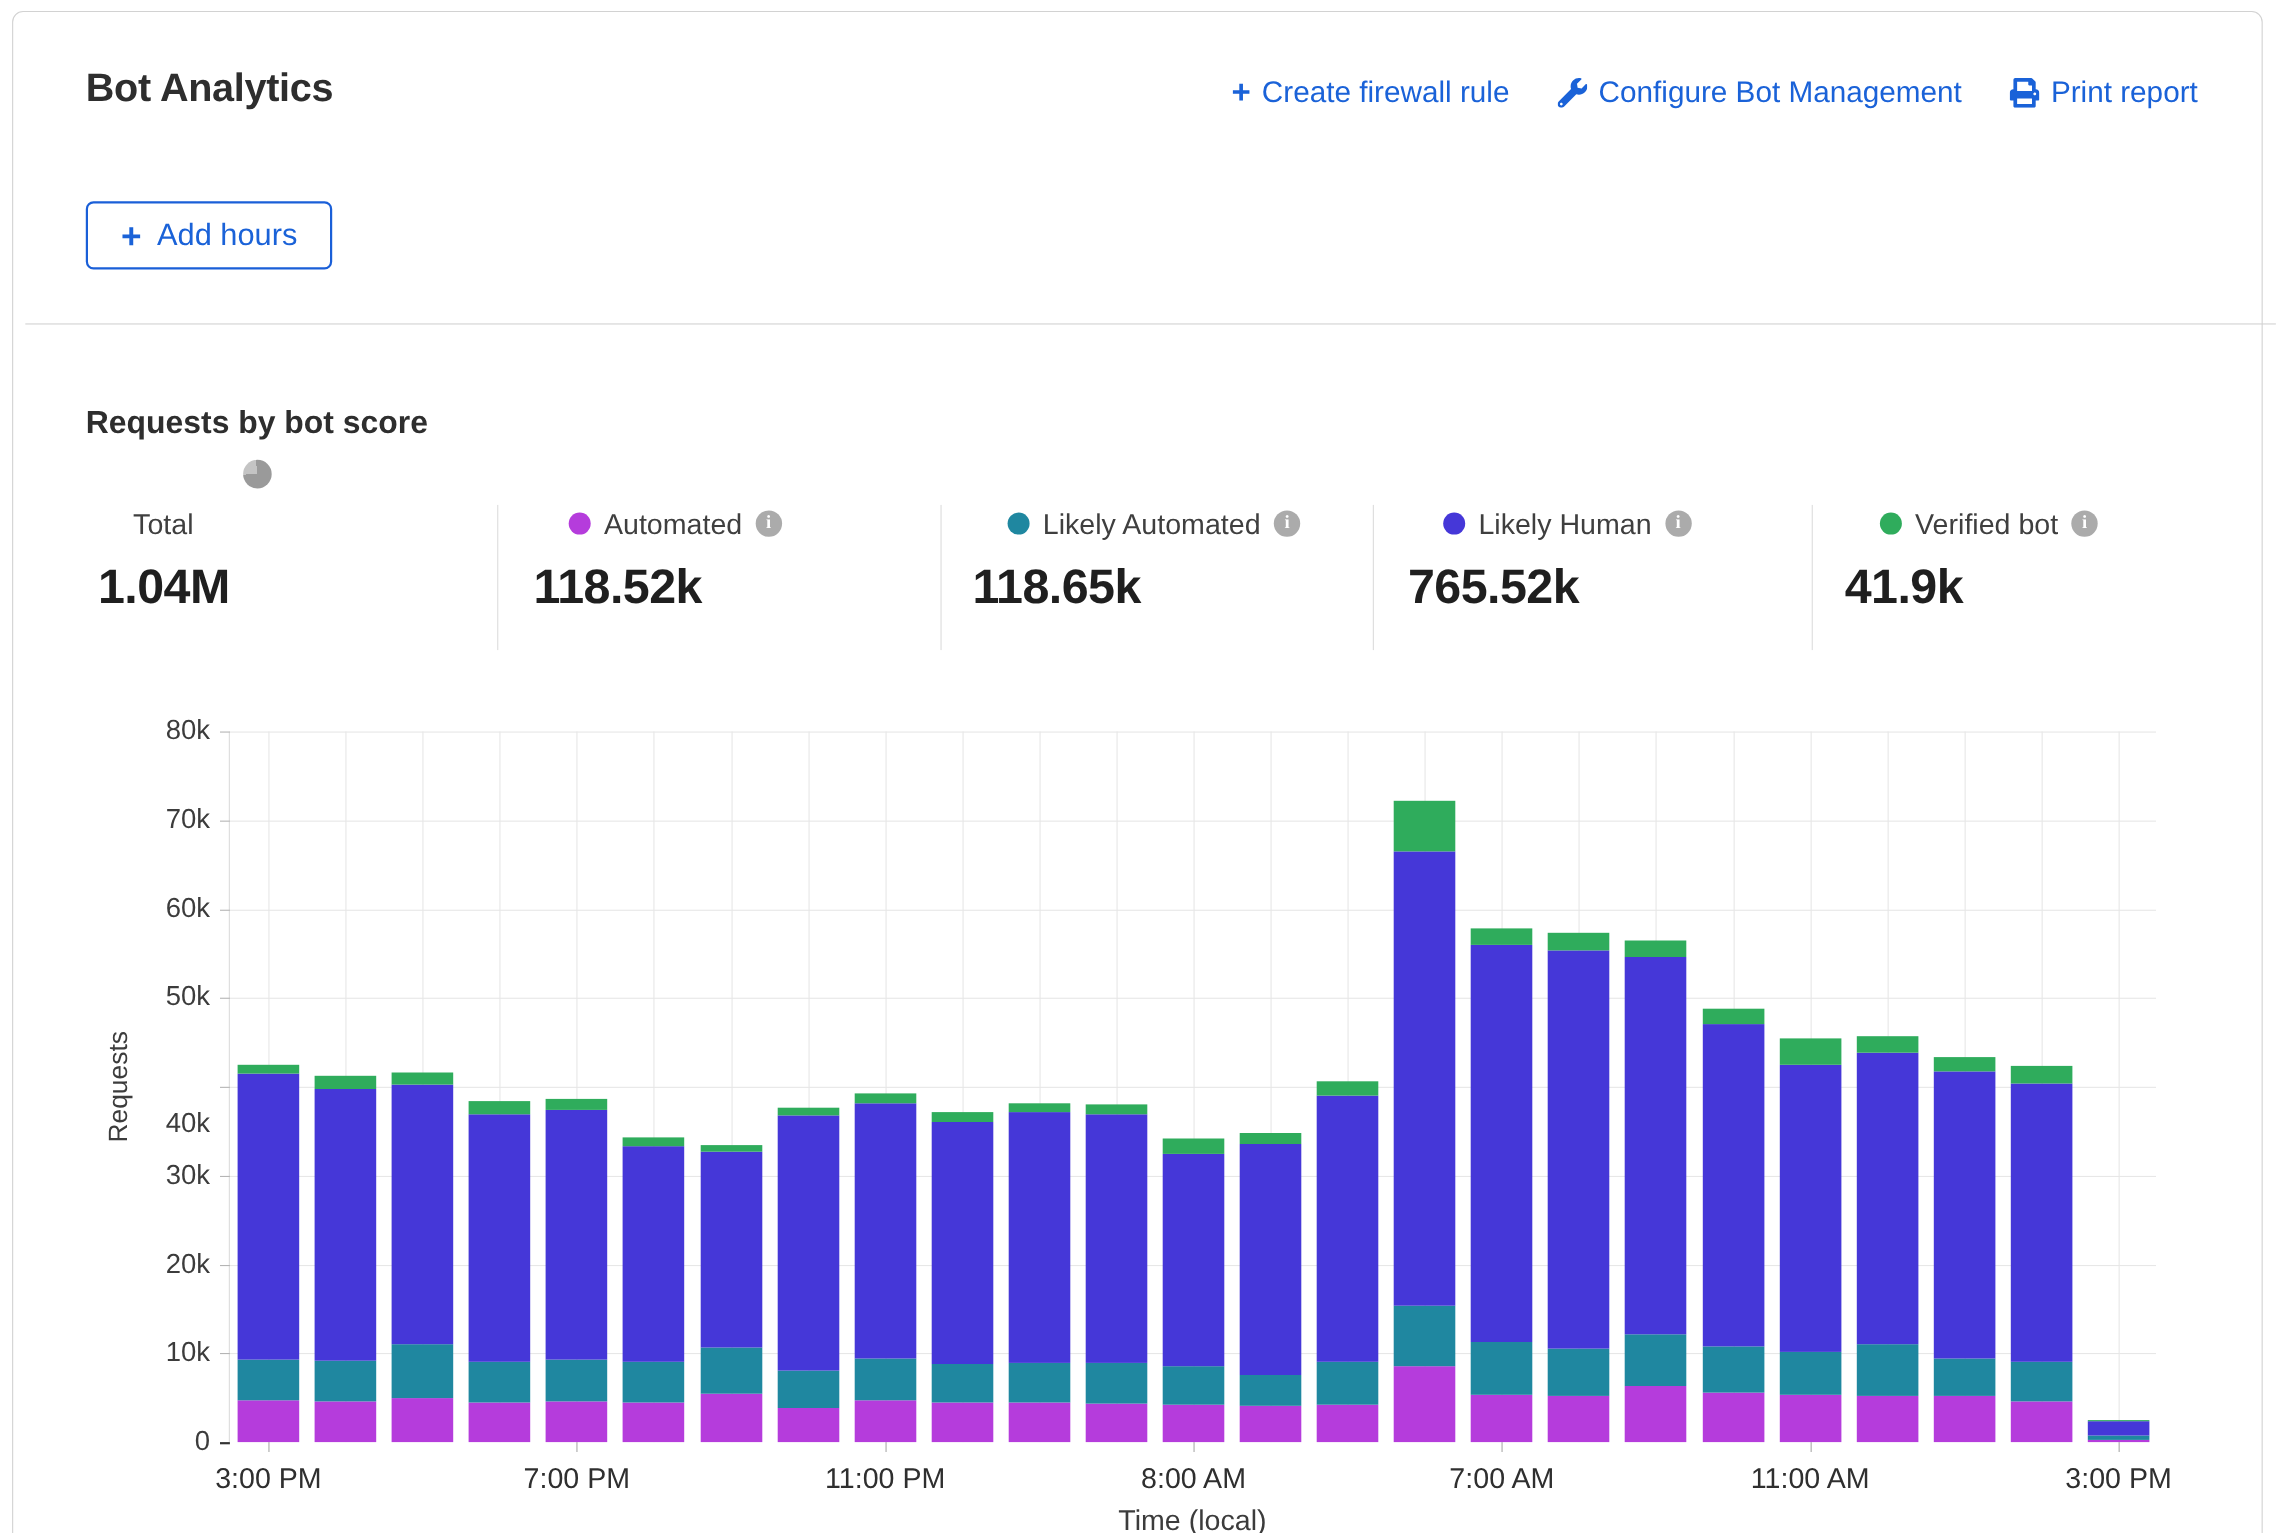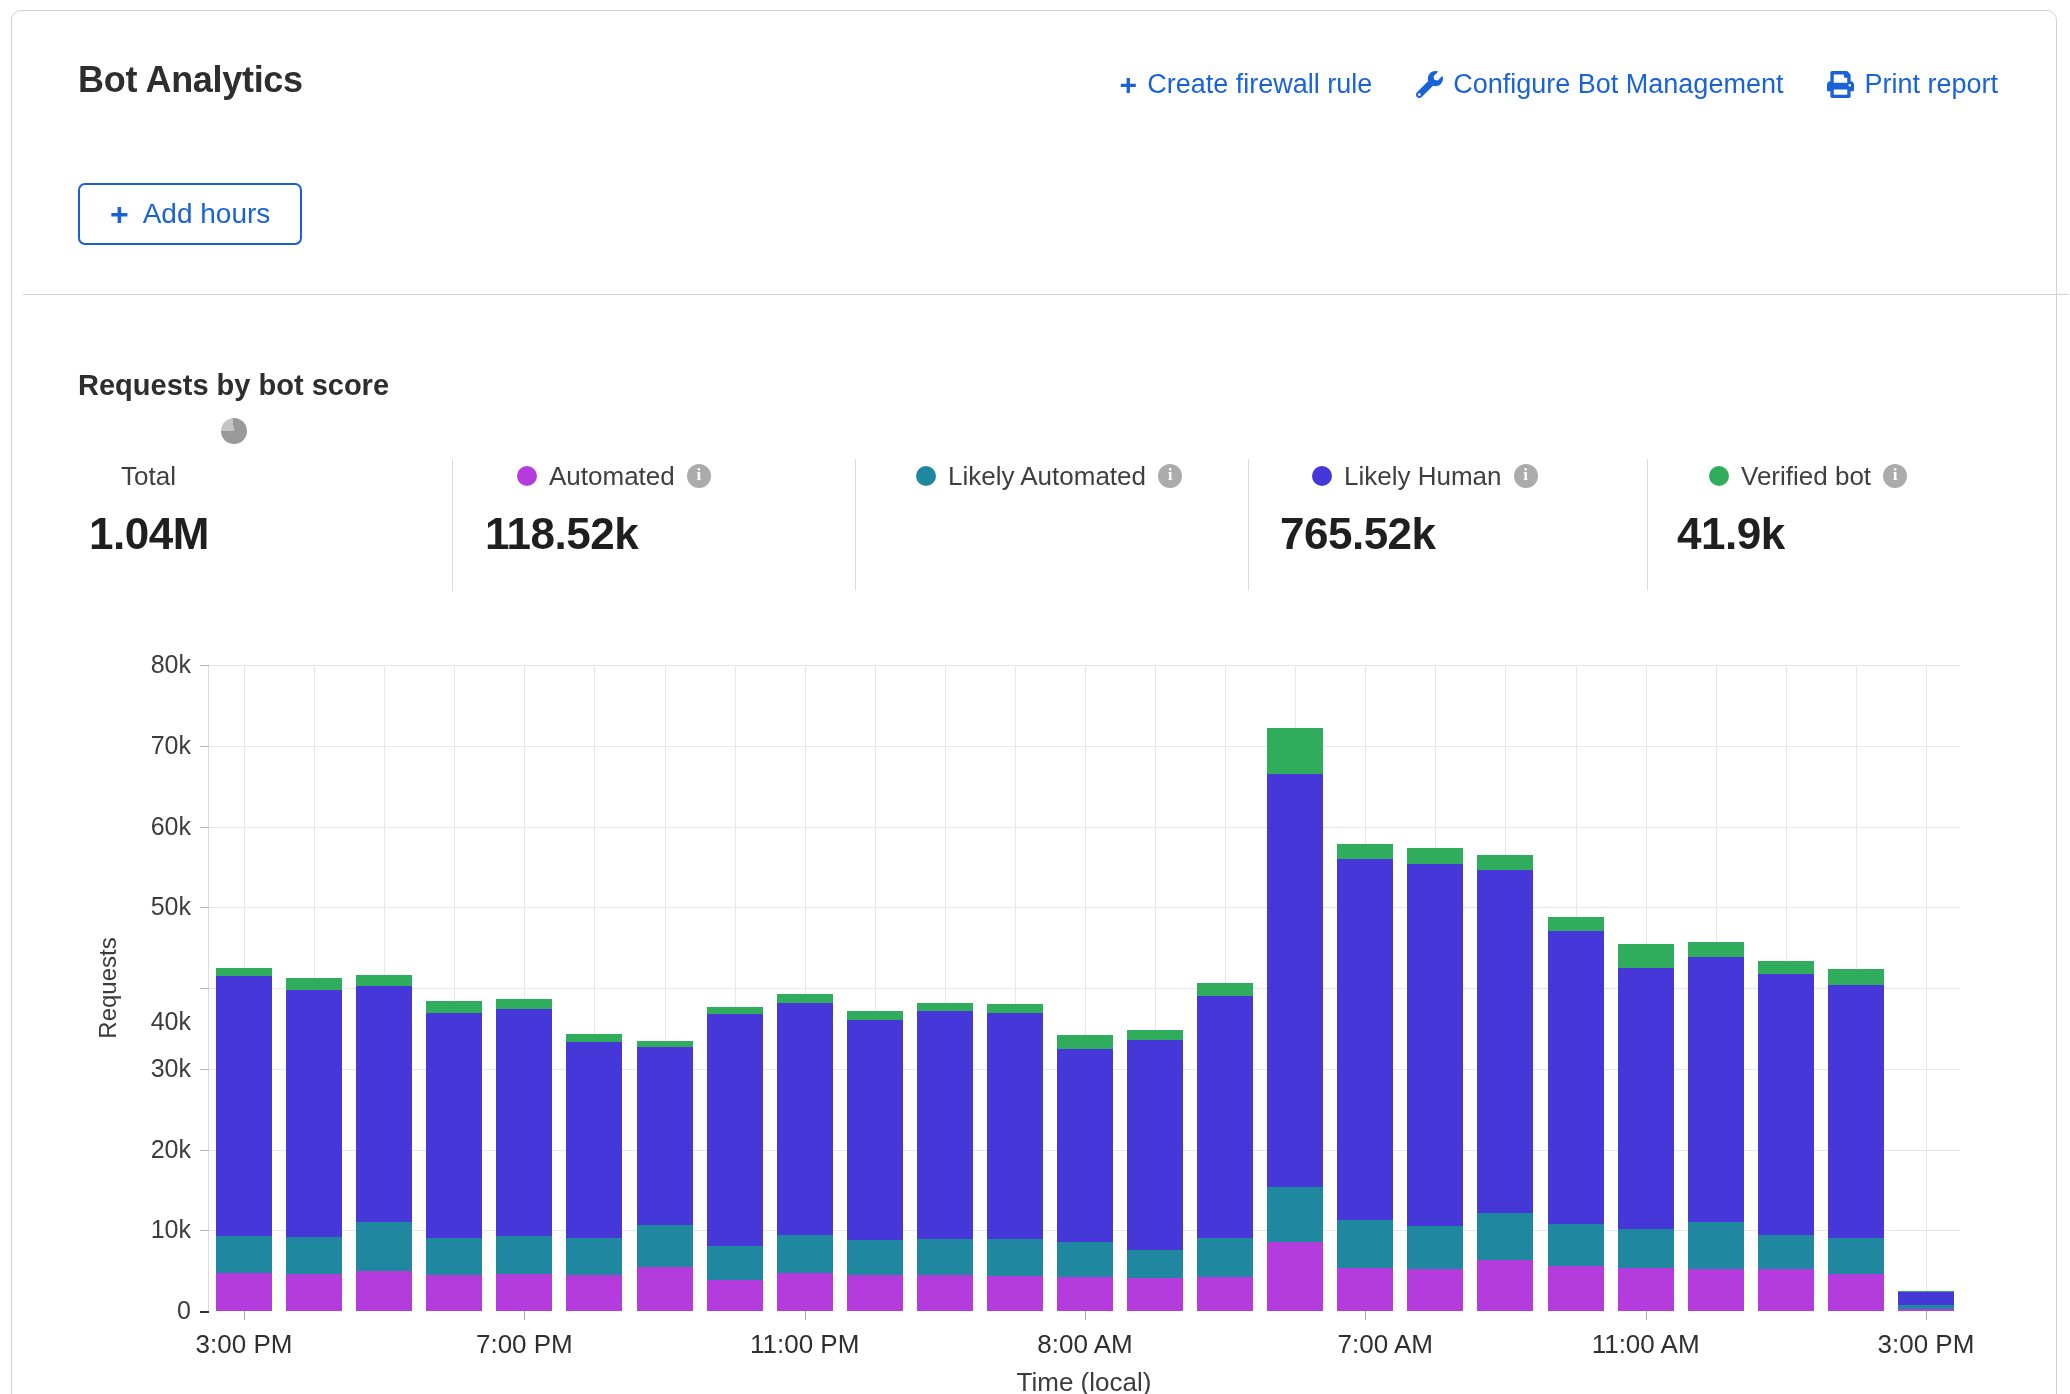--- a/index.html
+++ b/index.html
@@ -137,20 +137,21 @@
         </div>
         <div class="stat-value">118.52k</div>
       </div>
 
       <div class="stat-col" style="left:872px">
         <div class="stat-label-row">
           <span class="legend-dot" style="background: rgb(31, 135, 160);"></span>
           <span class="stat-label">Likely Automated</span>
           <span class="info-icon"></span>
         </div>
+        <div class="stat-value">118.65k</div>
       </div>
 
       <div class="stat-col" style="left:1268px">
         <div class="stat-label-row">
           <span class="legend-dot" style="background: rgb(69, 55, 216);"></span>
           <span class="stat-label">Likely Human</span>
           <span class="info-icon"></span>
         </div>
         <div class="stat-value">765.52k</div>
       </div>
@@ -371,21 +372,21 @@
           </div>
           <div class="x-tick" style="left: 35.04px;"></div>
           <div class="x-tick-label" style="left: 35.04px;">3:00 PM</div>
           <div class="x-tick" style="left: 315.36px;"></div>
           <div class="x-tick-label" style="left: 315.36px;">7:00 PM</div>
           <div class="x-tick" style="left: 595.68px;"></div>
           <div class="x-tick-label" style="left: 595.68px;">11:00 PM</div>
           <div class="x-tick" style="left: 876px;"></div>
           <div class="x-tick-label" style="left: 876px;">8:00 AM</div>
           <div class="x-tick" style="left: 1156.32px;"></div>
-          <div class="x-tick-label" style="left: 1156.32px; margin-left: 20px;">7:00 AM</div>
+          <div class="x-tick-label" style="left: 1156.32px;">7:00 AM</div>
           <div class="x-tick" style="left: 1436.64px;"></div>
           <div class="x-tick-label" style="left: 1436.64px;">11:00 AM</div>
           <div class="x-tick" style="left: 1716.96px;"></div>
           <div class="x-tick-label" style="left: 1716.96px;">3:00 PM</div>
         </div>
       <div class="axis-title-x" id="x-axis-title" style="left: 1072px;">Time (local)</div>
     </div>
 
   </div>
 </div>

